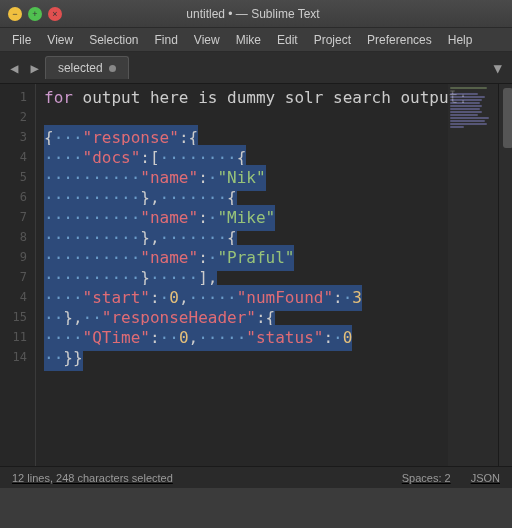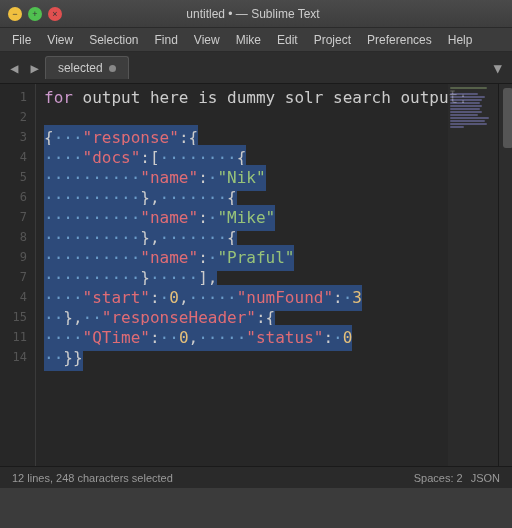--- a/index.html
+++ b/index.html
@@ -204,29 +204,30 @@
 
     
     .status-bar {
       background: #2a2a2a;
       height: 22px;
       display: flex;
       align-items: center;
       padding: 0 12px;
       border-top: 1px solid #1a1a1a;
       justify-content: space-between;
+      text-decoration: underline;
     }
     .status-left {
       color: #999;
       font-family: Arial, sans-serif;
       font-size: 11px;
     }
     .status-right {
       display: flex;
-      gap: 8px;
+      gap: 20px;
     }
     .status-item {
       color: #999;
       font-family: Arial, sans-serif;
       font-size: 11px;
     }
 
     
     .sel {
       background: #2d4a7a;

